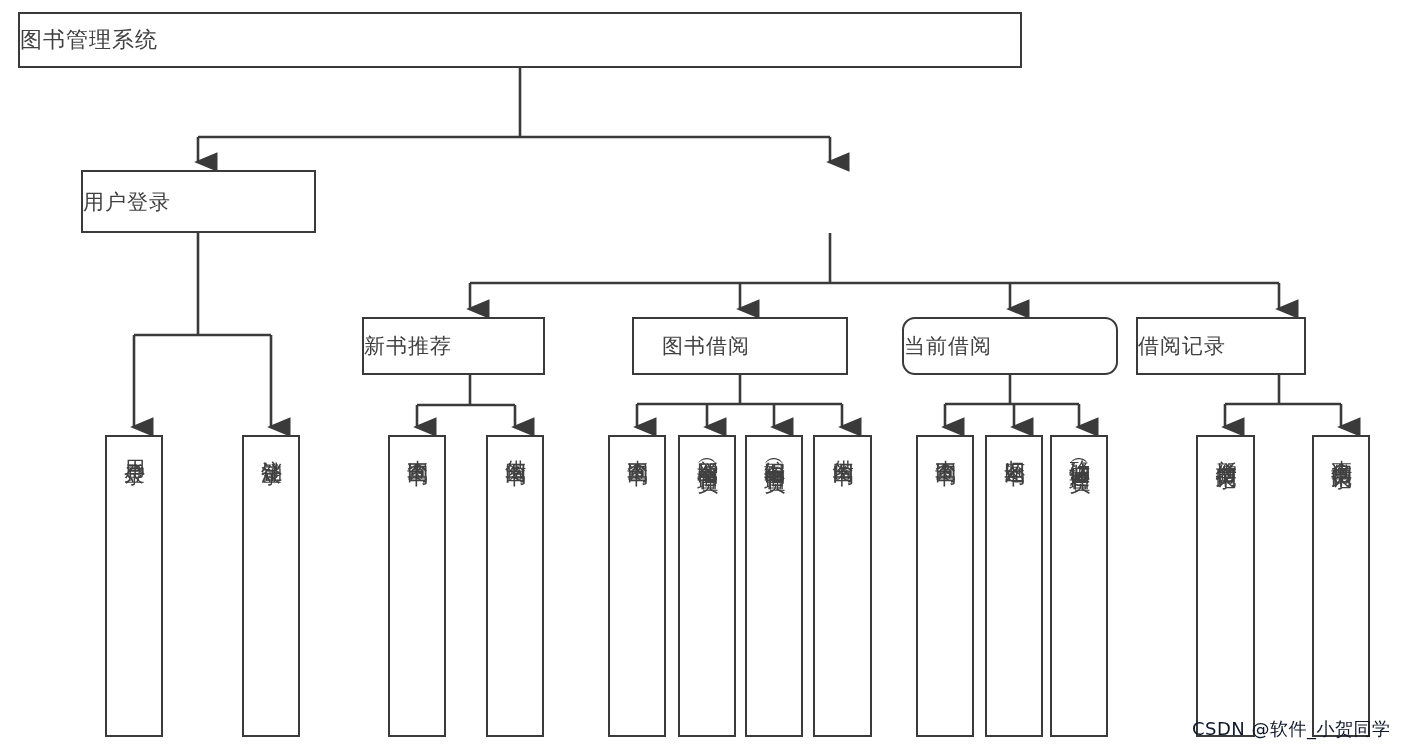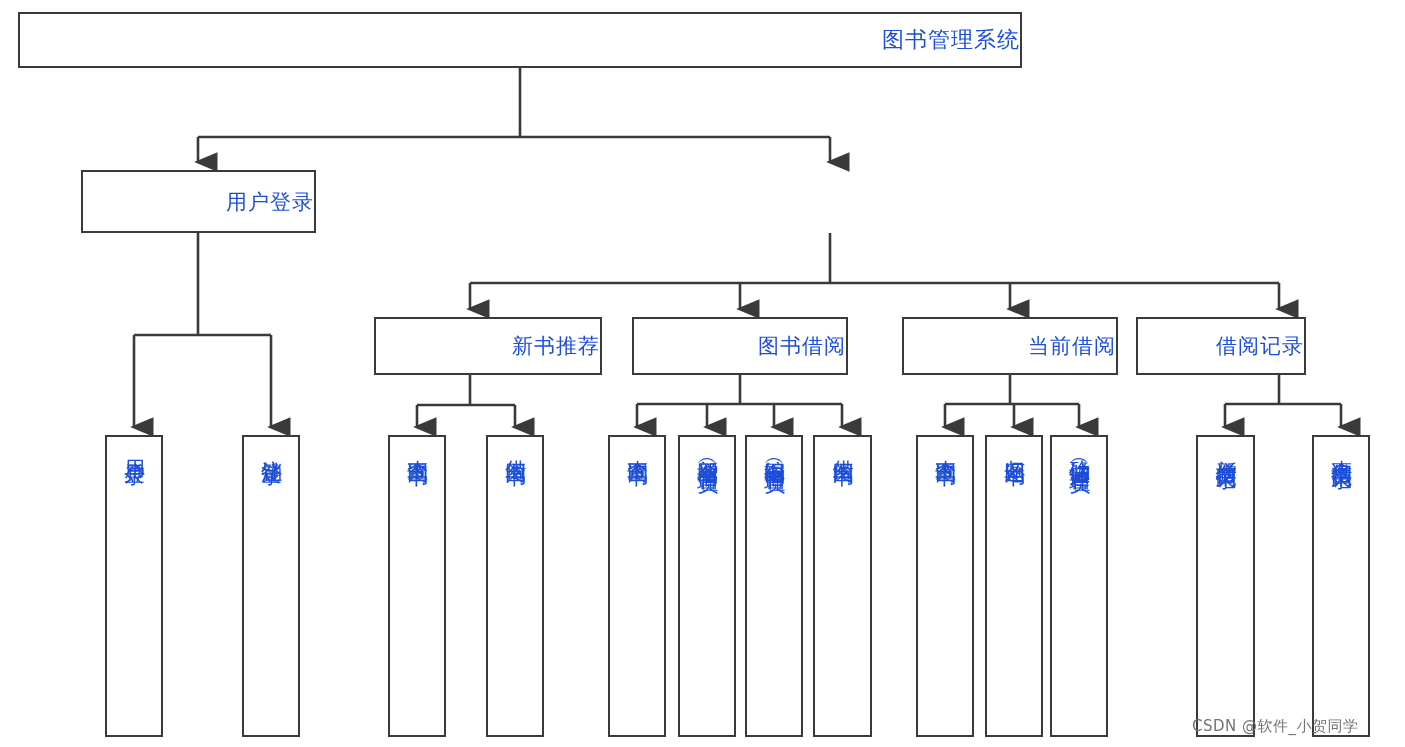--- a/index.html
+++ b/index.html
@@ -26,22 +26,22 @@
     height: 747px;
     pointer-events: none;
   }
   .node {
     position: absolute;
     box-sizing: border-box;
     border: 2px solid #3a3a3a;
     background: #ffffff;
     display: flex;
     align-items: center;
-    justify-content: flex-end;
-    color: #1d4ed8;
+    justify-content: flex-start;
+    color: #404040;
   }
   .node.h {
     
     font-size: 21px;
     letter-spacing: 1px;
   }
   .node.v {
     
     font-size: 21px;
     align-items: flex-start;
@@ -54,22 +54,22 @@
     letter-spacing: 2px;
     white-space: nowrap;
     display: block;
     margin: 0 auto;
   }
   .node.root {
     font-size: 22px;
   }
   .watermark {
     position: absolute;
-    color: #737373;
-    font-size: 15px;
+    color: #0f172a;
+    font-size: 18px;
     letter-spacing: 0.5px;
     white-space: nowrap;
     user-select: none;
   }
 </style>
 </head>
 <body>
 
 <div id="canvas">
 
@@ -127,27 +127,27 @@
   </svg>
 
   <div class="node h root" style="left:18px; top:12px; width:1004px; height:56px;">
     <span>图书管理系统</span>
   </div>
 
   <div class="node h" style="left:81px; top:170px; width:235px; height:63px;">
     <span>用户登录</span>
   </div>
 
-  <div class="node h" style="left:374px; top:317px; width:228px; height:58px;">
+  <div class="node h" style="left:362px; top:317px; width:183px; height:58px;">
     <span>新书推荐</span>
   </div>
   <div class="node h" style="left:632px; top:317px; width:216px; height:58px;padding-left:28px;">
     <span>图书借阅</span>
   </div>
-  <div class="node h" style="left:902px; top:317px; width:216px; height:58px;">
+  <div class="node h" style="left:902px; top:317px; width:216px; height:58px;border-radius:13px;">
     <span>当前借阅</span>
   </div>
   <div class="node h" style="left:1136px; top:317px; width:170px; height:58px;">
     <span>借阅记录</span>
   </div>
 
   <div class="node v" style="left:105px; top:435px; width:58px; height:302px;">
     <span class="vtext">用户登录</span>
   </div>
   <div class="node v" style="left:242px; top:435px; width:58px; height:302px;">

